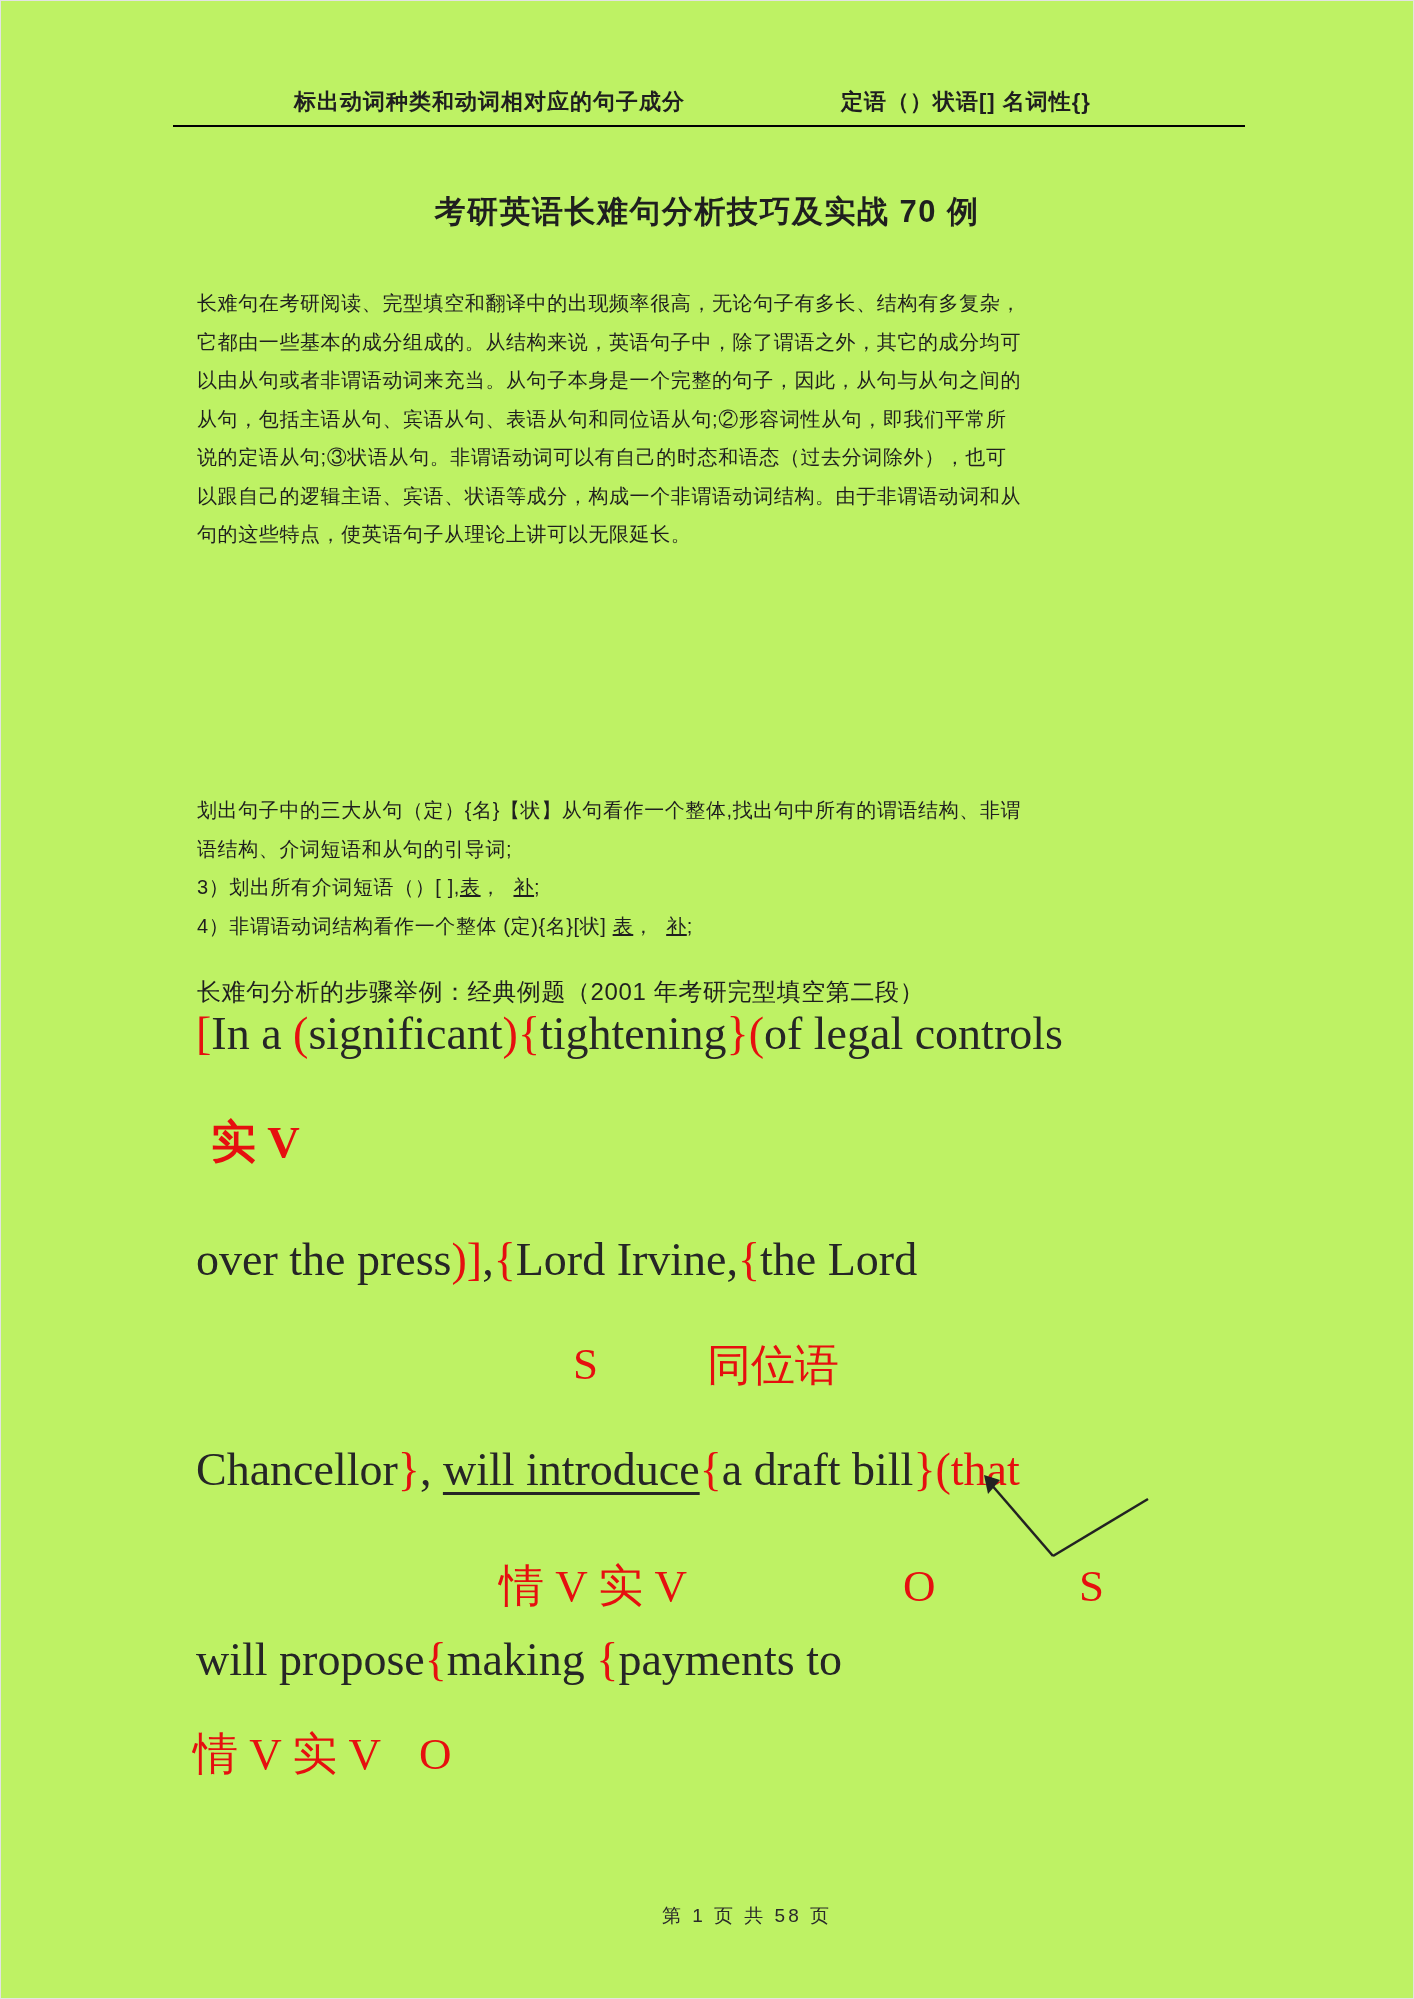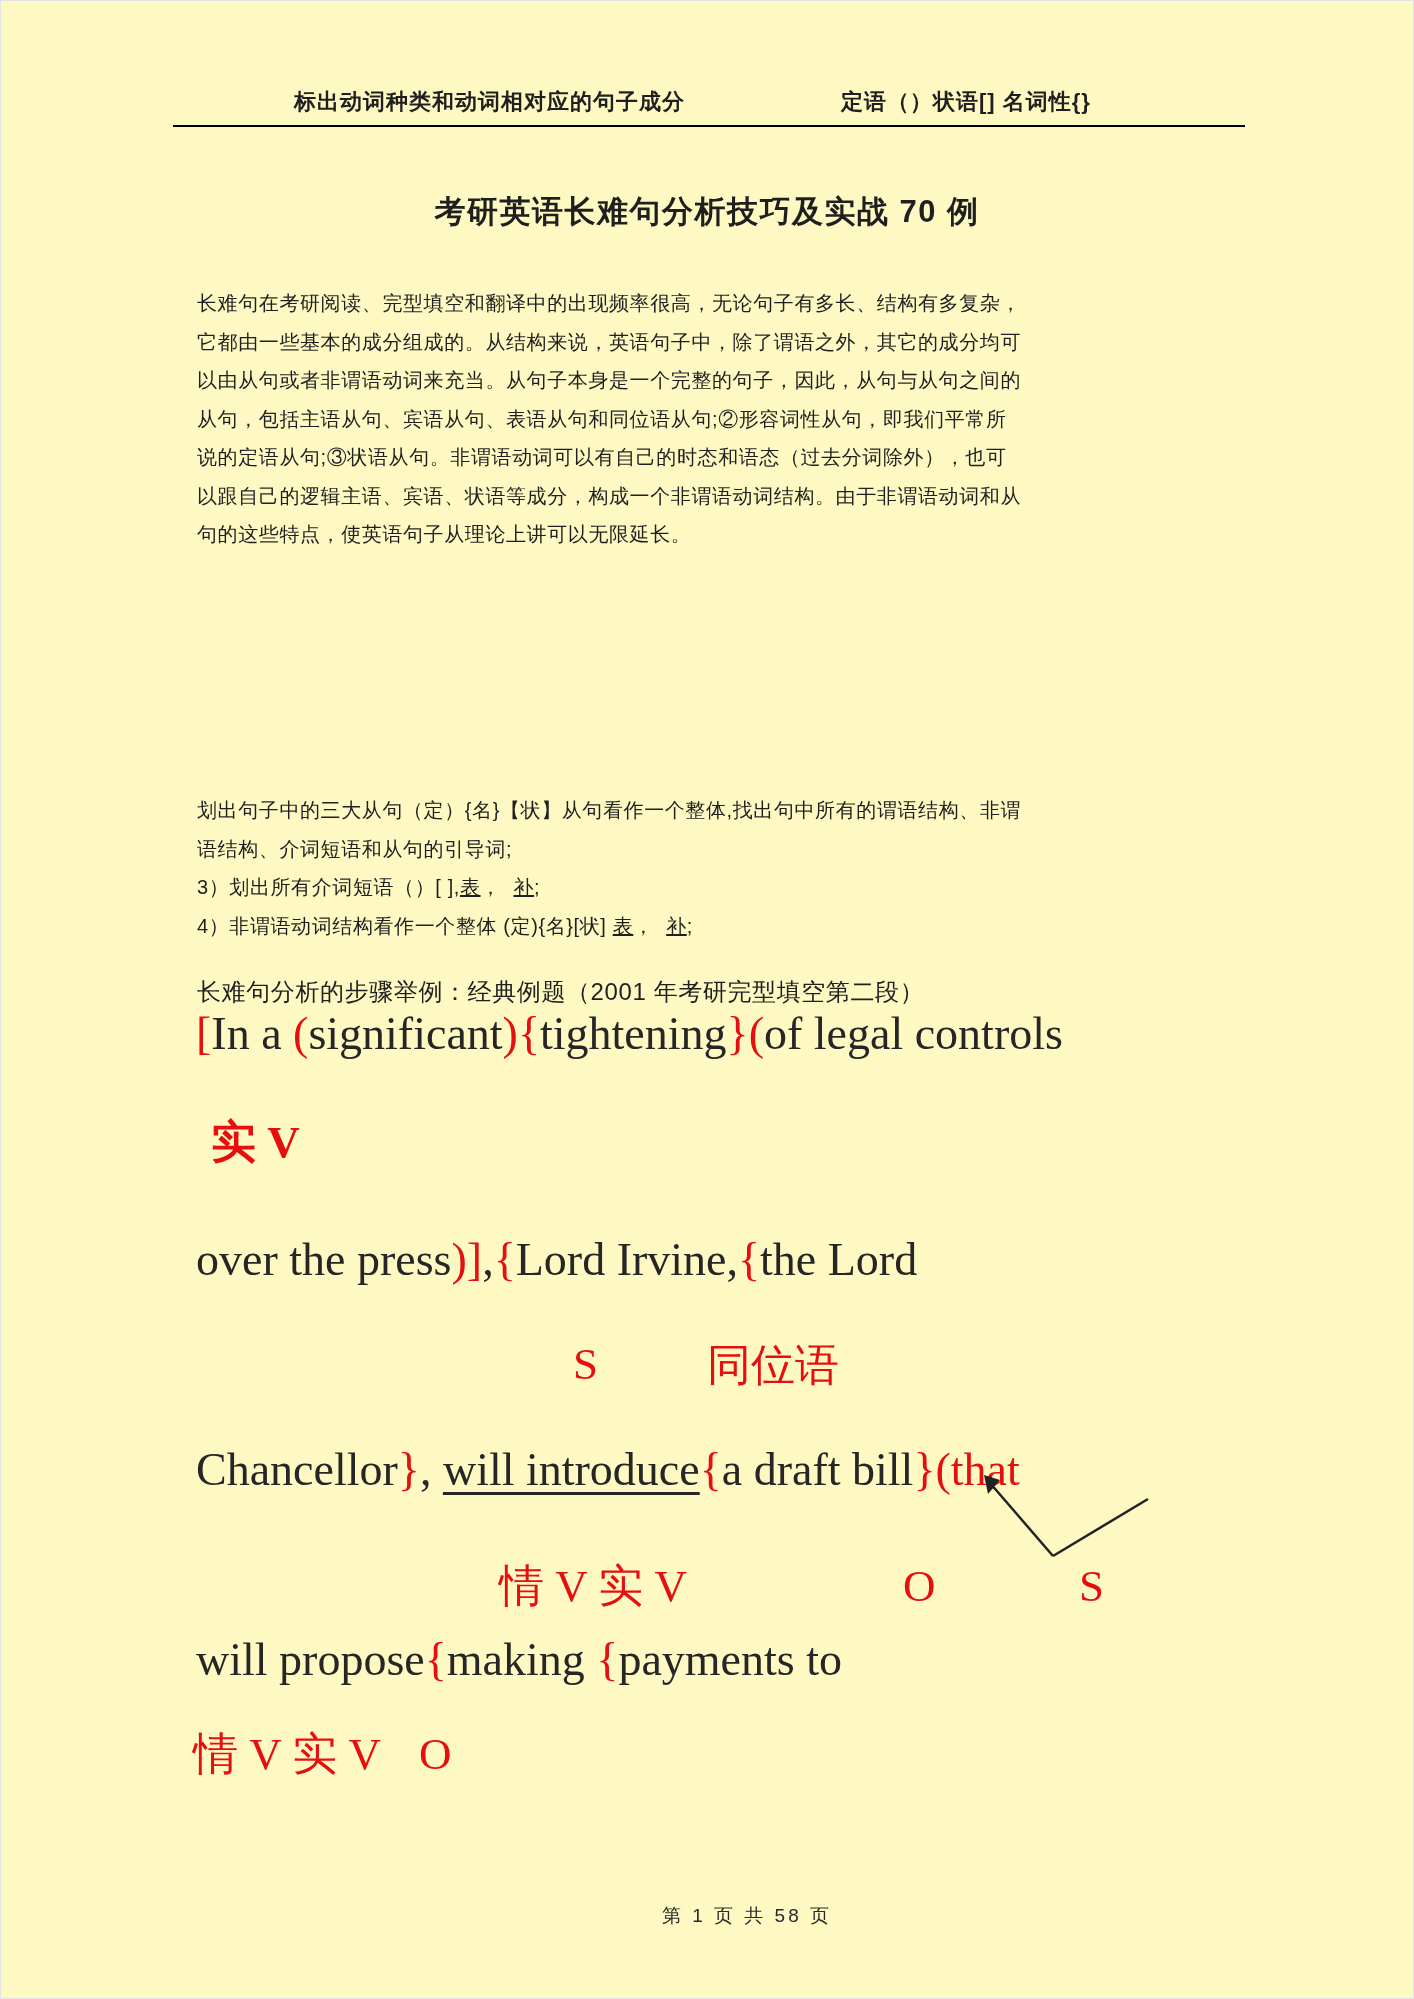--- a/index.html
+++ b/index.html
@@ -1,17 +1,17 @@
 <!DOCTYPE html>
 <html><head>
 <meta charset="utf-8">
 <style>
   html,body { margin:0; padding:0; background:#ffffff; }
   .page {
-    position:relative; width:1414px; height:1999px; background:#fef9c3;
+    position:relative; width:1414px; height:1999px; background:#bef264;
     font-family:"Liberation Sans", sans-serif; color:#1f1f1f;
     border:1px solid #e3e3e3; box-sizing:border-box; overflow:hidden;
   }
   .abs { position:absolute; }
   .hdr { font-weight:bold; font-size:22px; white-space:pre; letter-spacing:1px; }
   .rule { position:absolute; left:172px; width:1072px; height:2px; background:#000; }
   .title {
     position:absolute; left:0; width:100%; text-align:center;
     font-weight:bold; font-size:31px; letter-spacing:1.5px; white-space:pre;
   }

